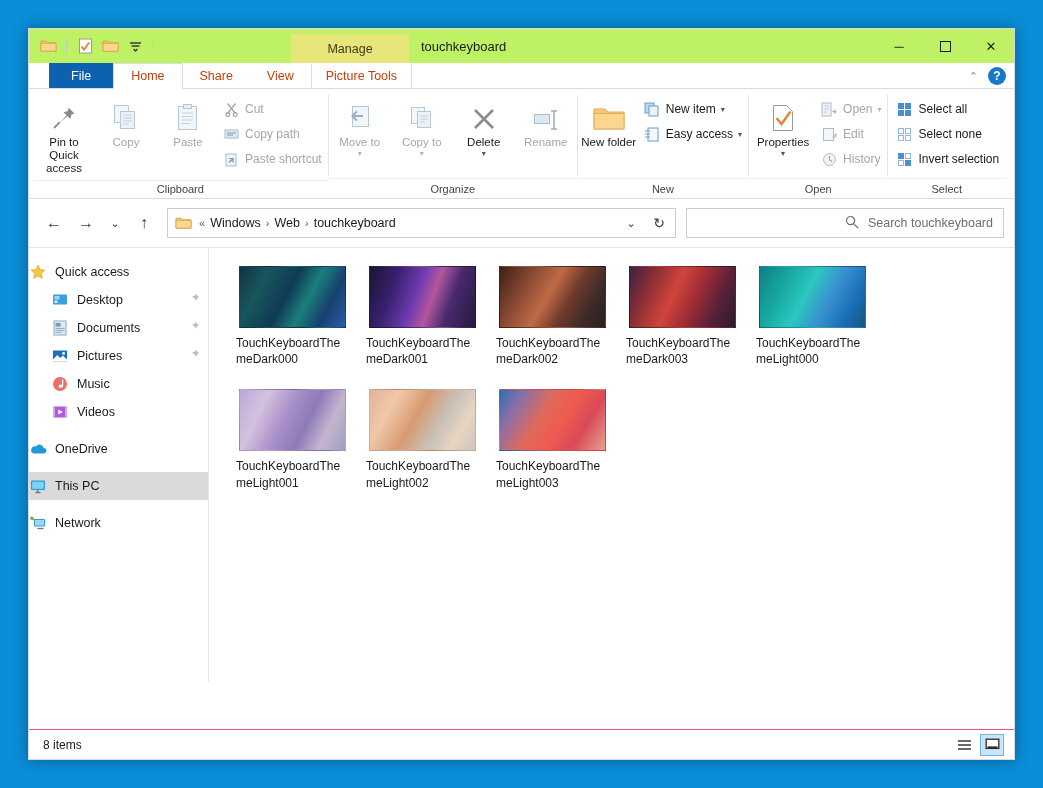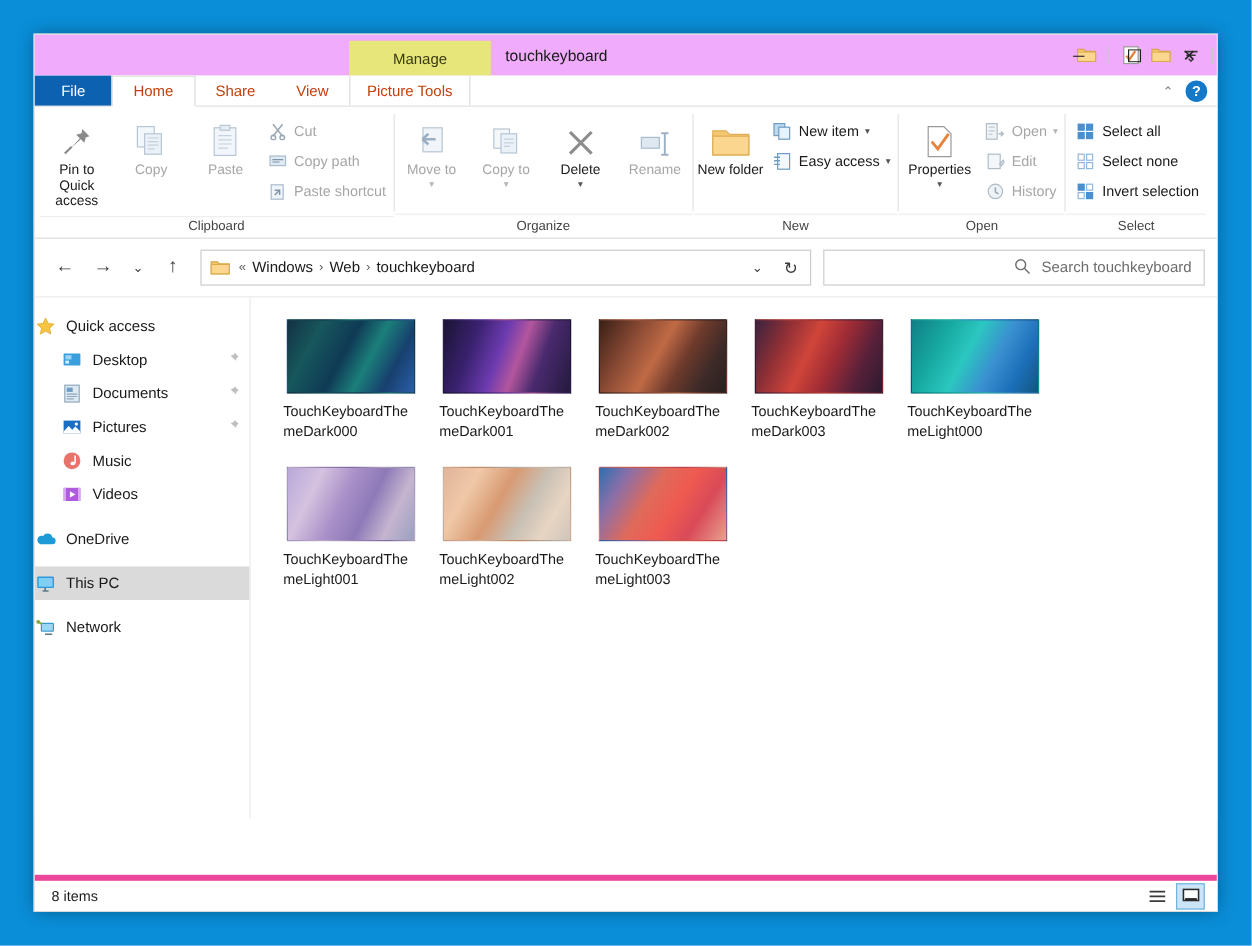--- a/index.html
+++ b/index.html
@@ -16,21 +16,21 @@
     background:#ffffff;
     border:1px solid #d9d9d9;
     display:flex; flex-direction:column;
     box-shadow:0 0 14px rgba(0,0,0,.35);
   }
 
   
   #titlebar {
     height:34px; flex:0 0 34px;
     display:flex; align-items:center;
-    background:#f0abfc; position:relative;justify-content:flex-end;
+    background:#bef264; position:relative;
   }
   .qat { display:flex; align-items:center; gap:5px; padding-left:9px; }
   .qat-ico { width:20px; height:20px; display:flex; align-items:center; justify-content:center; }
   .qat-sep { width:1px; height:14px; background:#c8c8c8; margin:0 3px; }
   .winctl { position:absolute; right:0; top:0; display:flex; height:34px; }
   .winbtn {
     width:46px; height:34px; display:flex; align-items:center; justify-content:center;
     font-size:13px; color:#202020;
   }
 
@@ -48,20 +48,21 @@
     font-size:13px; color:#1a1a1a;
   }
 
   
   #tabstrip {
     height:26px; flex:0 0 26px;
     display:flex; align-items:stretch;
     background:#ffffff;
     position:relative;
     border-bottom:1px solid #dcdcdc;
+    padding-left:20px;
   }
   .tab {
     display:flex; align-items:center; justify-content:center;
     padding:0 17px; font-size:12.5px; color:#c2410c;
     border-top:1px solid transparent;
   }
   .tab.file { background:#0c62b0; color:#fff; padding:0 22px; }
   .tab.active {
     background:#fff; border:1px solid #dcdcdc; border-bottom:1px solid #fff;
     margin-bottom:-1px;
@@ -166,21 +167,21 @@
   }
   .tlabel {
     font-size:12px; color:#1a1a1a; line-height:1.35;
     text-align:left; width:112px;
     word-break:break-all;
   }
 
   
   #statusbar {
     flex:0 0 30px; height:30px;
-    border-top:5px solid #ec4899; background:#fff;
+    border-top:1px solid #ec4899; background:#fff;
     display:flex; align-items:center; padding:0 10px 0 14px;
     font-size:12px; color:#1a1a1a;margin-top:47px;
   }
   #viewtoggle { margin-left:auto; display:flex; align-items:center; gap:4px; }
   .vbtn { width:24px; height:22px; display:flex; align-items:center; justify-content:center; }
   .vbtn.active { background:#cce4f7; border:1px solid #6fb3e0; }
 </style>
 </head>
 <body>
 

